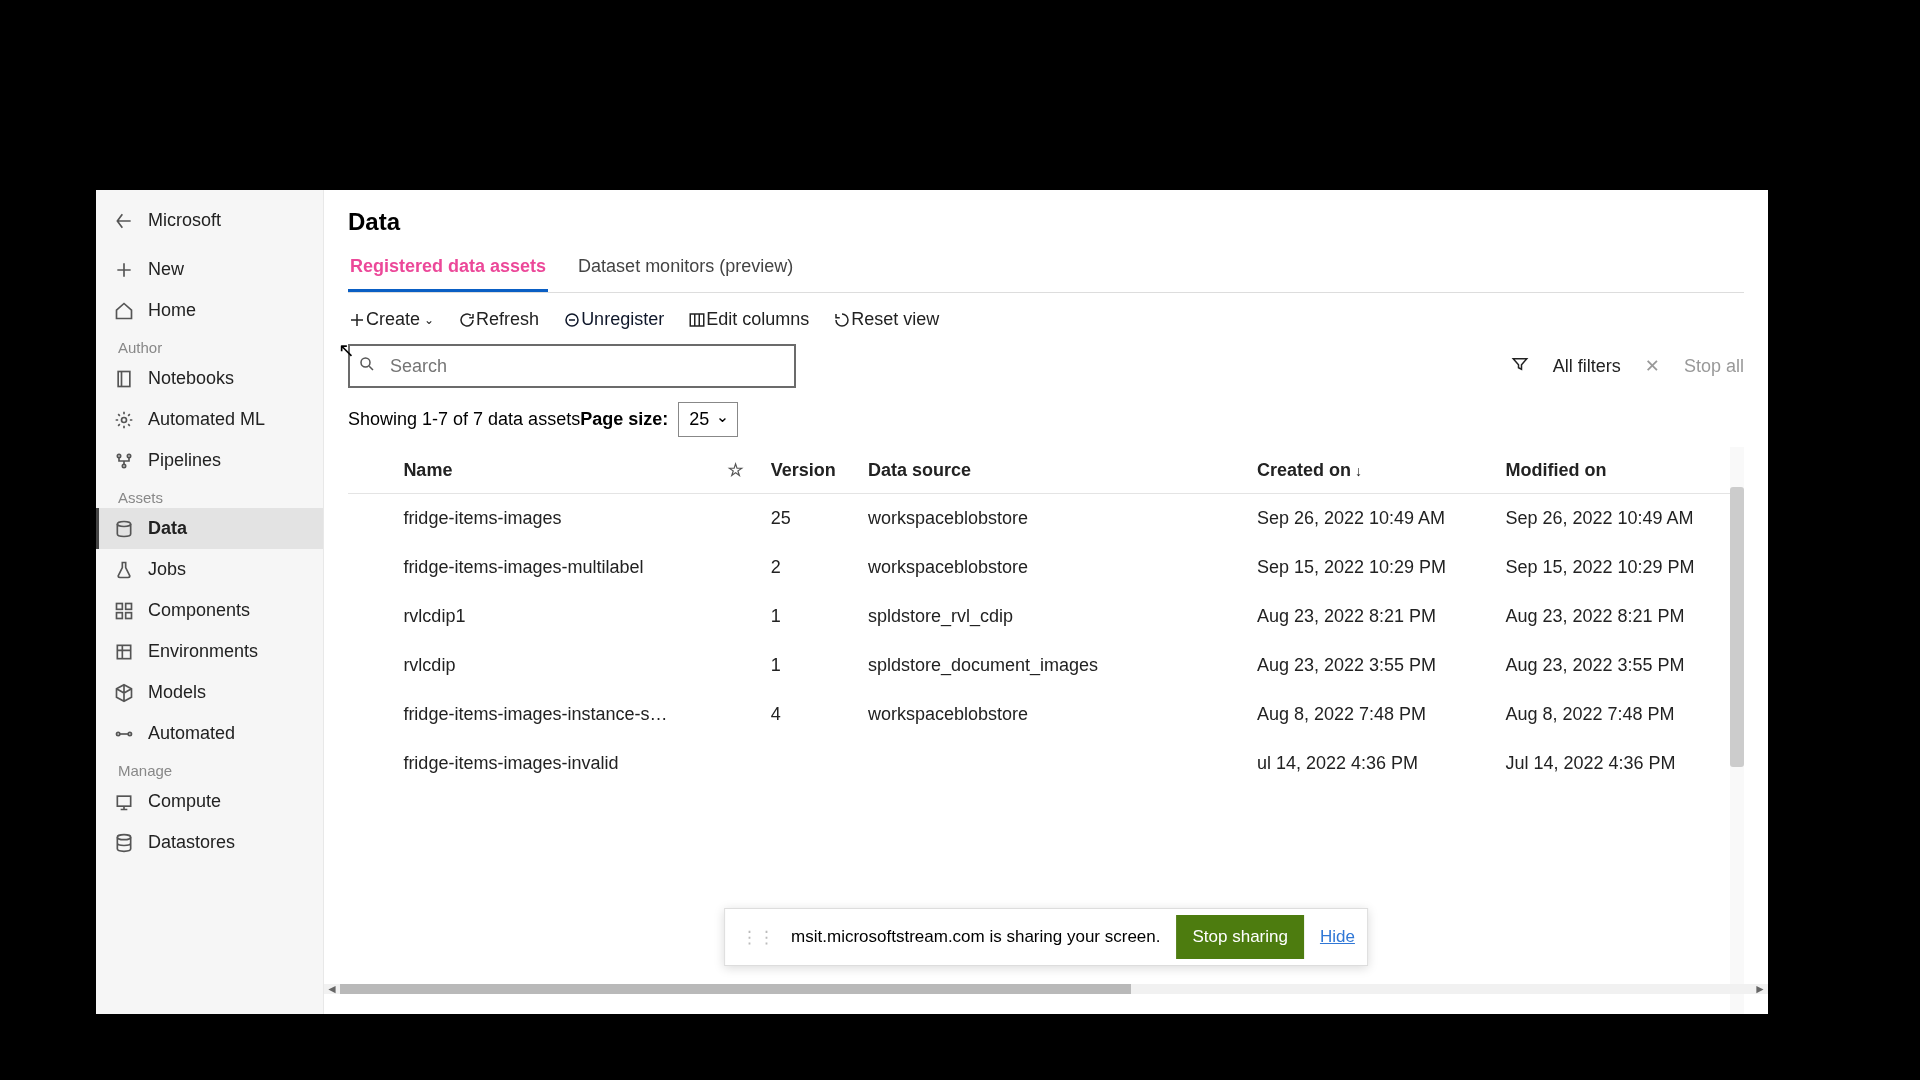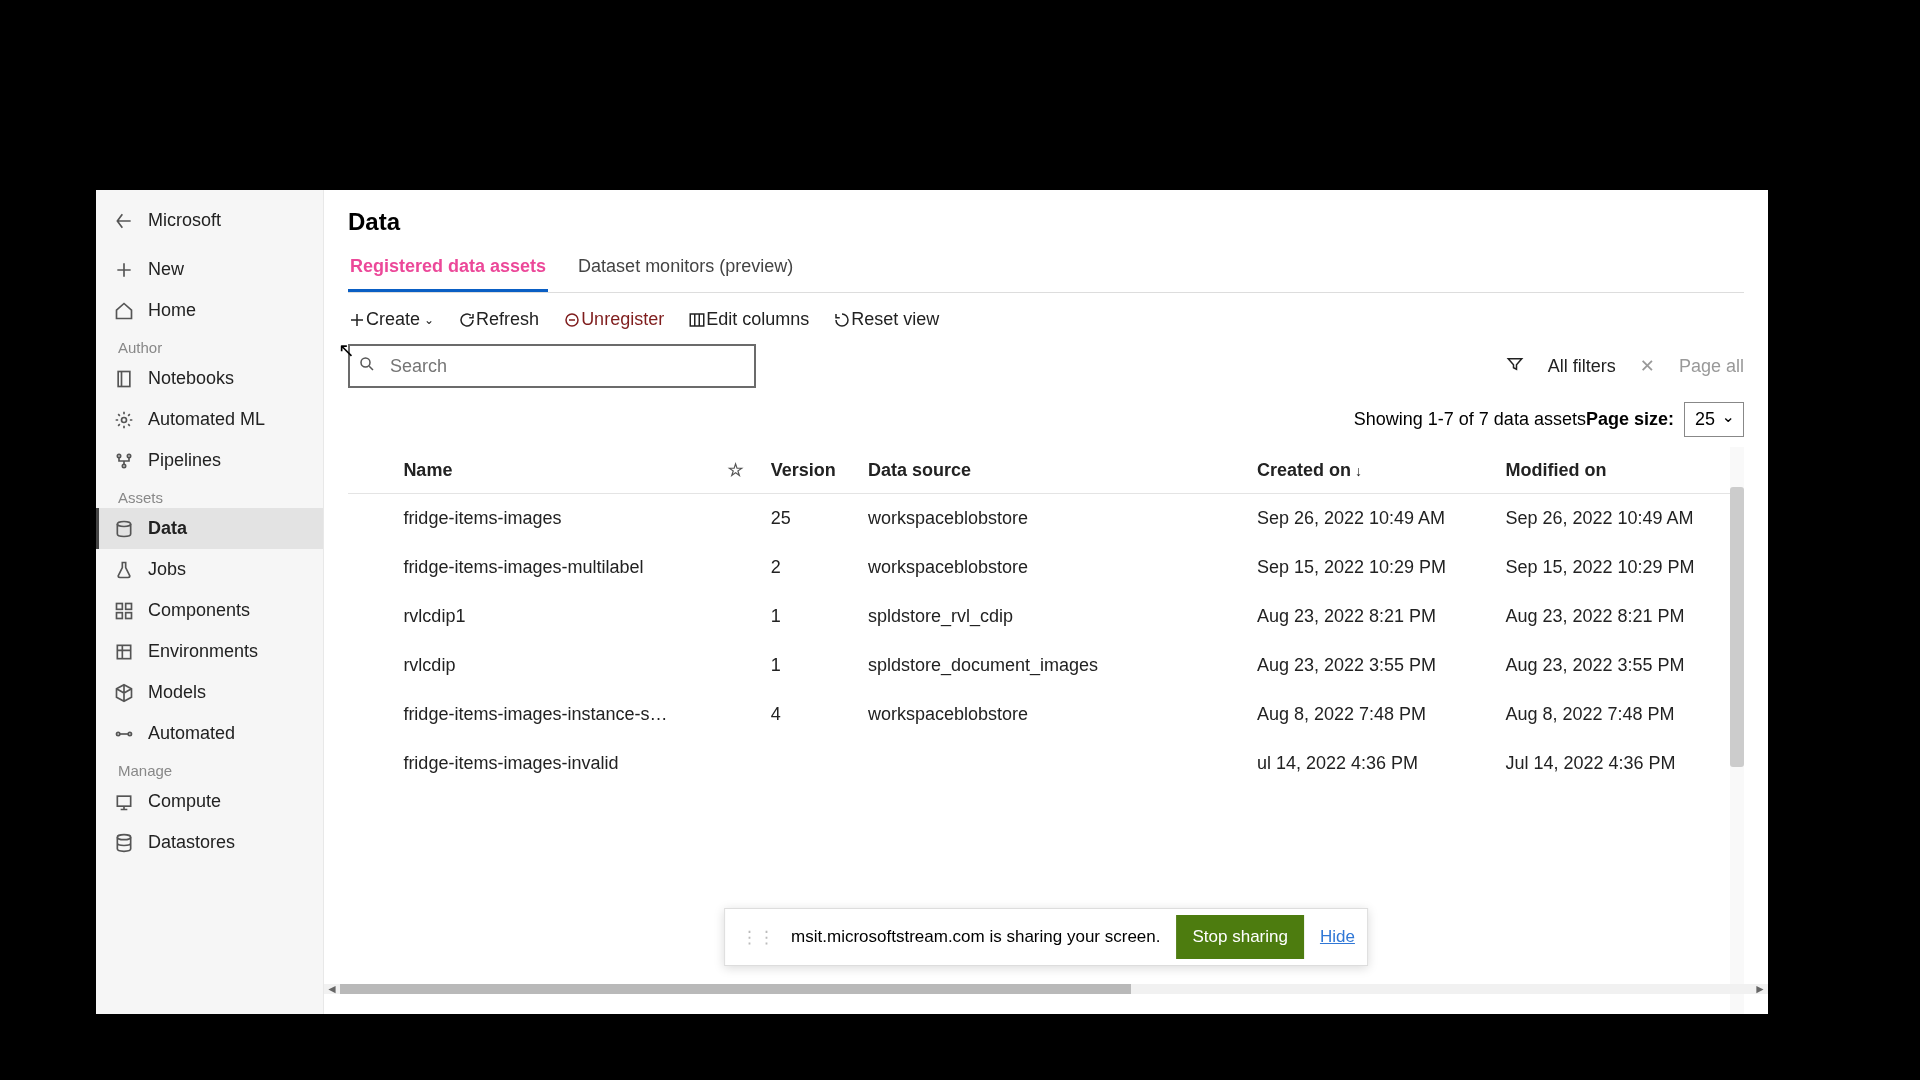--- a/index.html
+++ b/index.html
@@ -10,32 +10,32 @@
 .side-item.active { background: #e3e3e3; font-weight: 600; border-left: 3px solid #444; padding-left: 15px; }
 .side-item .icon { width: 20px; height: 20px; display: flex; align-items: center; justify-content: center; color: #555; flex-shrink: 0; }
 .side-group { font-size: 15px; color: #888; padding: 8px 18px 2px 22px; }
 .main { flex: 1; padding: 18px 24px 0 24px; display: flex; flex-direction: column; overflow: hidden; position: relative; }
 .page-title { font-size: 24px; font-weight: 600; margin-bottom: 10px; }
 .tabs { display: flex; gap: 28px; border-bottom: 1px solid #ddd; margin-bottom: 16px; }
 .tab { font-size: 18px; padding: 10px 2px 12px 2px; color: #444; cursor: pointer; }
 .tab.active { font-weight: 600; border-bottom: 3px solid #0a5fc4; color: #ec4899; }
 .toolbar { display: flex; gap: 24px; align-items: center; margin-bottom: 14px; }
 .tool-btn { display: flex; align-items: center; font-size: 18px; color: #222; cursor: pointer; }
-.tool-btn.disabled { color: #7f1d1d; cursor: default; text-align: center; }
+.tool-btn.disabled { color: #0f172a; cursor: default; text-align: center; }
 .tool-btn .icon { width: 18px; height: 18px; display: flex; align-items: center; justify-content: center; }
 .chev { margin-left: 4px; font-size: 12px; }
 .filter-row { display: flex; justify-content: space-between; align-items: center; margin-bottom: 14px; }
 .search-wrap { position: relative; }
-.search-input { width: 408px; height: 44px; border: 2px solid #6b6b6b; padding: 0 14px 0 40px; font-size: 18px; }
+.search-input { width: 448px; height: 44px; border: 2px solid #6b6b6b; padding: 0 14px 0 40px; font-size: 18px; }
 .search-icon-pos { position: absolute; left: 10px; top: 50%; transform: translateY(-50%); color: #555; }
 .cursor-overlay { position: absolute; left: -10px; top: -6px; font-size: 20px; pointer-events: none; }
 .filter-right { display: flex; gap: 24px; align-items: center; }
 .filter-link { display: flex; align-items: center; gap: 24px; font-size: 18px; color: #222; cursor: pointer; }
 .filter-link.muted { color: #999; }
-.meta-row { display: flex; justify-content: flex-end; align-items: center; margin-bottom: 10px; font-size: 18px; margin-left: 27px; }
+.meta-row { display: flex; justify-content: flex-start; align-items: center; margin-bottom: 10px; font-size: 18px; }
 .page-size { display: flex; align-items: center; gap: 10px; font-size: 18px; font-weight: 600; }
 .page-size-sel { border: 1px solid #888; padding: 6px 28px 6px 10px; font-size: 18px; font-weight: 400; position: relative; }
 .page-size-sel::after { content: "⌄"; position: absolute; right: 8px; top: 4px; font-size: 16px; }
 .table-wrap { flex: 1; position: relative; overflow: hidden; }
 .data-table { width: 100%; border-collapse: collapse; }
 .data-table th { text-align: left; font-weight: 600; font-size: 18px; padding: 12px 10px; border-bottom: 1px solid #e4e4e4; color: #222; }
 .data-table td { font-size: 18px; padding: 14px 10px; color: #222; }
 .link-cell { color: #1461c2; cursor: pointer; }
 .col-checkbox { width: 42px; }
 .col-name { width: 300px; }
@@ -260,21 +260,21 @@
       </div>
       <div class="filter-right">
         <div class="filter-link">
           <span><svg width="18" height="18" viewBox="0 0 24 24" fill="none" stroke="currentColor" stroke-width="2">
                 <path d="M3 5h18l-7 8v6l-4-2v-4z"></path>
               </svg></span>
           <span>All filters</span>
         </div>
         <div class="filter-link muted">
           <span>✕</span>
-          <span>Page all</span>
+          <span>Stop all</span>
         </div>
       </div>
     </div>
 
     <div class="meta-row">
       <div>Showing 1-7 of 7 data assets</div>
       <div class="page-size">
         <span>Page size:</span>
         <span class="page-size-sel">25</span>
       </div>

